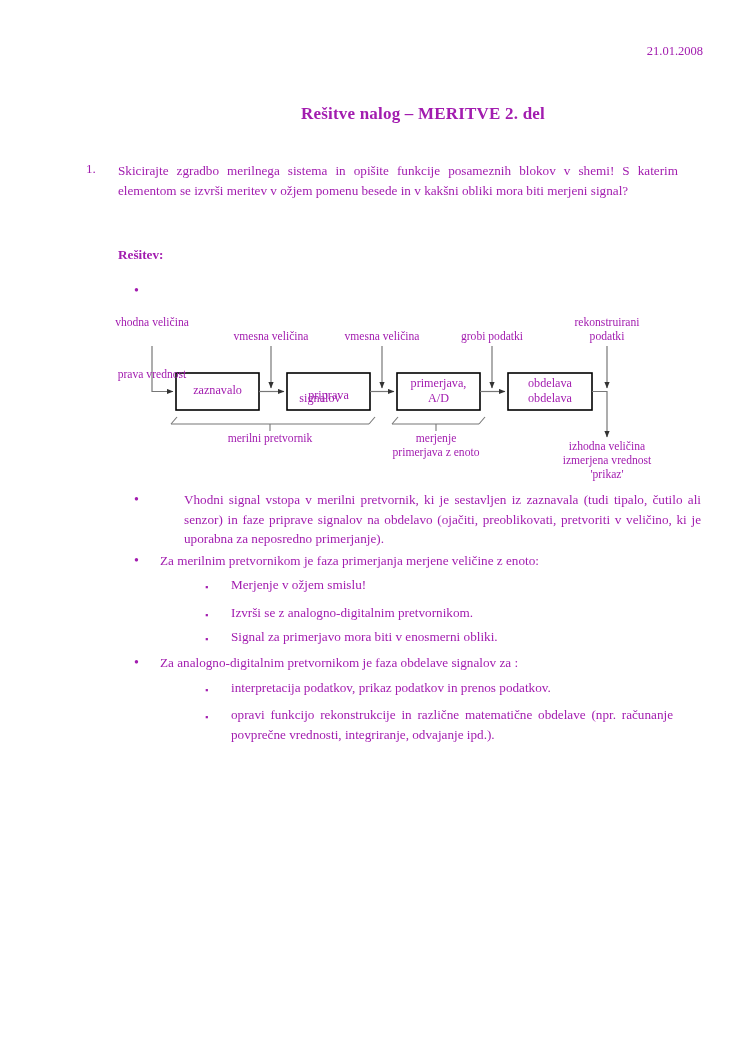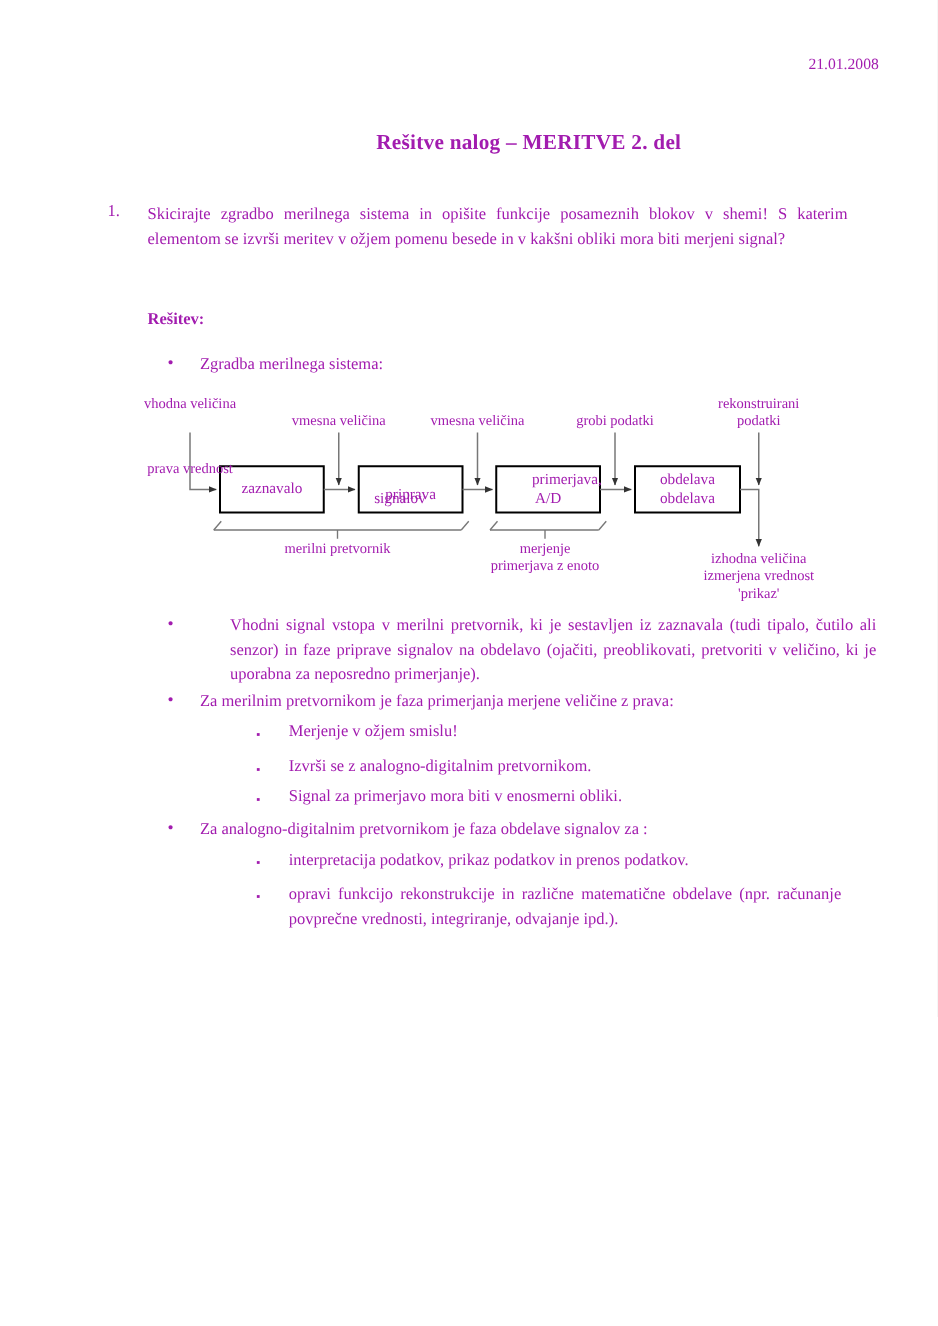--- a/index.html
+++ b/index.html
@@ -117,21 +117,20 @@
   <div class="doc-title">Rešitve nalog  –  MERITVE   2. del</div>
 
   <div class="q-block">
     <div class="q-num">1.</div>
     <div class="q-text">Skicirajte zgradbo merilnega sistema in opišite funkcije posameznih blokov v shemi! S katerim elementom se izvrši meritev v ožjem pomenu besede in v kakšni obliki mora biti merjeni signal?</div>
   </div>
 
   <div class="solution-label">Rešitev:</div>
 
   <div class="b1-bullet" style="left:134px; top:281px;">•</div>
-  <div class="b1" style="left:160px; top:281px; width:450px;">Zgradba merilnega sistema:</div>
 
   <div class="diagram">
 
     <svg width="600" height="172" viewBox="0 0 600 172">
       <defs>
         <marker id="ar" markerWidth="7" markerHeight="7" refX="6" refY="3" orient="auto" markerUnits="userSpaceOnUse">
           <path d="M0,0.4 L6.4,3 L0,5.6 z" fill="#333"></path>
         </marker>
       </defs>
 
@@ -163,21 +162,21 @@
       <path d="M297,112 L384,112" fill="none" stroke="#777" stroke-width="1.1"></path>
       <path d="M384,112 L390,105" fill="none" stroke="#777" stroke-width="1.1"></path>
       <path d="M341,112 L341,119" fill="none" stroke="#777" stroke-width="1.1"></path>
     </svg>
 
     <div class="boxtext" style="left:81px; top:71px; width:83px;">zaznavalo</div>
 
     <div class="boxtext" style="left:192px; top:76px; width:83px;">priprava</div>
     <div class="boxtext" style="left:192px; top:79px; width:66px;">signalov</div>
 
-    <div class="boxtext" style="left:302px; top:64px; width:83px;padding-left:15px;">primerjava,</div>
+    <div class="boxtext" style="left:302px; top:64px; width:83px;">primerjava,</div>
     <div class="boxtext" style="left:302px; top:79px; width:83px;">A/D</div>
 
     <div class="boxtext" style="left:413px; top:64px; width:84px;">obdelava</div>
     <div class="boxtext" style="left:413px; top:79px; width:84px;">obdelava</div>
 
     <div class="dlabel" style="left:-5px; top:4px; width:124px;">vhodna veličina</div>
     <div class="dlabel" style="left:-5px; top:18px; width:124px;margin-top:38px;">prava vrednost</div>
 
     <div class="dlabel" style="left:114px; top:18px; width:124px;">vmesna veličina</div>
 
@@ -195,21 +194,21 @@
 
     <div class="dlabel" style="left:452px; top:128px; width:120px;">izhodna veličina</div>
     <div class="dlabel" style="left:452px; top:142px; width:120px;">izmerjena vrednost</div>
     <div class="dlabel" style="left:452px; top:156px; width:120px;">'prikaz'</div>
   </div>
 
   <div class="b1-bullet" style="left:134px; top:490px;">•</div>
   <div class="b1 just" style="left:160px; top:490px; width:517px;margin-left:24px;">Vhodni signal vstopa v merilni pretvornik, ki je sestavljen iz zaznavala (tudi tipalo, čutilo ali senzor) in faze priprave signalov na obdelavo (ojačiti, preoblikovati, pretvoriti v veličino, ki je uporabna za neposredno primerjanje).</div>
 
   <div class="b1-bullet" style="left:134px; top:551px;">•</div>
-  <div class="b1" style="left:160px; top:551px; width:517px;">Za merilnim pretvornikom je faza primerjanja merjene veličine z prava:</div>
+  <div class="b1" style="left:160px; top:551px; width:517px;">Za merilnim pretvornikom je faza primerjanja merjene veličine z enoto:</div>
 
   <div class="b2-bullet" style="left:205px; top:578px;">▪</div>
   <div class="sub-item" style="left:231px; top:575px; width:440px;">Merjenje v ožjem smislu!</div>
 
   <div class="b2-bullet" style="left:205px; top:606px;">▪</div>
   <div class="sub-item" style="left:231px; top:603px; width:440px;">Izvrši se z analogno-digitalnim pretvornikom.</div>
 
   <div class="b2-bullet" style="left:205px; top:630px;">▪</div>
   <div class="sub-item" style="left:231px; top:627px; width:440px;">Signal za primerjavo mora biti v enosmerni obliki.</div>
 

